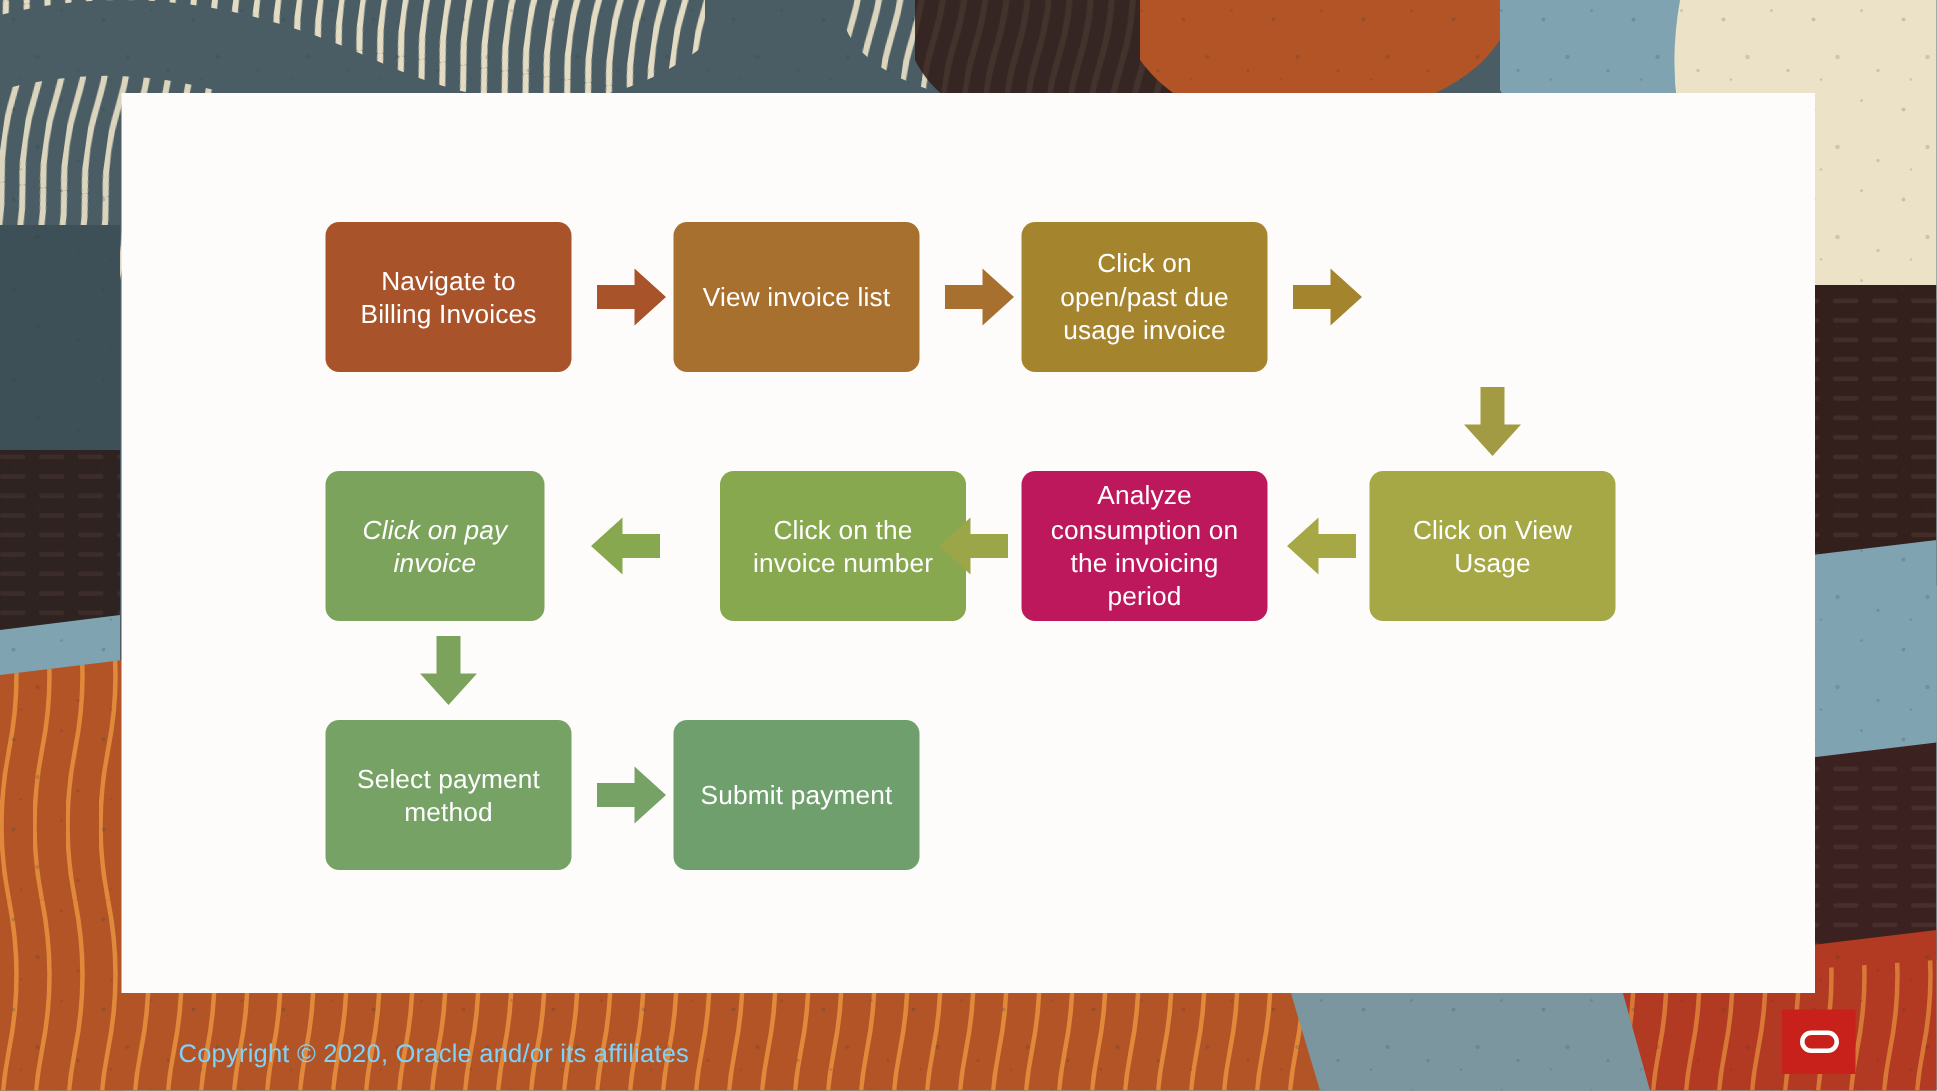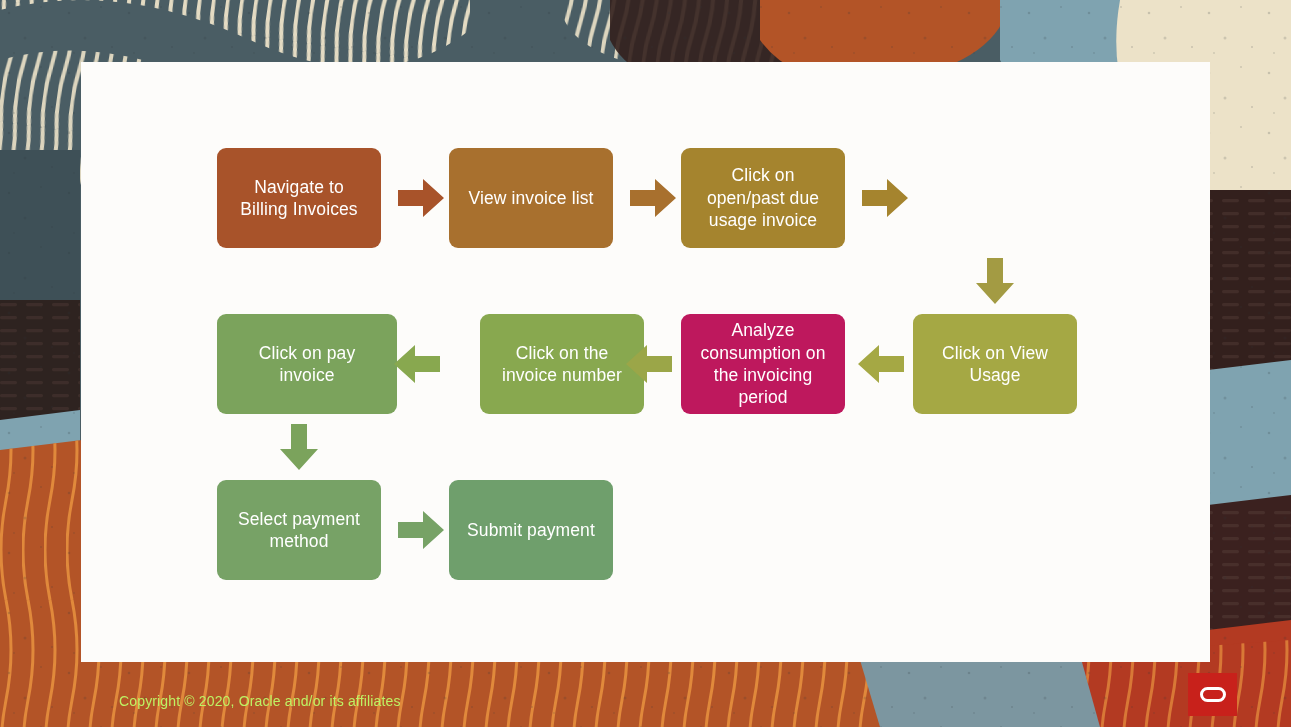--- a/index.html
+++ b/index.html
@@ -70,22 +70,22 @@
     display: block;
     width: 100%;
     height: 100%;
   }
 
   
   #footer-copyright {
     position: absolute;
     left: 119px;
     top: 693px;
-    font-size: 14px;
-    color: #bef264;
+    font-size: 17px;
+    color: #7dd3fc;
     letter-spacing: 0.15px;
     white-space: nowrap;
   }
 
   #oracle-logo-badge {
     position: absolute;
     left: 1188px;
     top: 673px;
     width: 49px;
     height: 43px;
@@ -180,21 +180,21 @@
 
 <div id="content-card"></div>
 
 <div id="flowchart">
     <div class="flow-box" style="left: 217px; top: 148px; width: 164px; height: 100px; background: rgb(168, 83, 42);">Navigate to Billing Invoices</div>
     <div class="flow-box" style="left: 449px; top: 148px; width: 164px; height: 100px; background: rgb(168, 112, 46);">View invoice list</div>
     <div class="flow-box" style="left: 681px; top: 148px; width: 164px; height: 100px; background: rgb(165, 132, 46);">Click on open/past due usage invoice</div>
     <div class="flow-box" style="left: 913px; top: 314px; width: 164px; height: 100px; background: rgb(165, 168, 68);">Click on View Usage</div>
     <div class="flow-box" style="left: 681px; top: 314px; width: 164px; height: 100px; background: #be185d;">Analyze consumption on the invoicing period</div>
     <div class="flow-box" style="left: 449px; top: 314px; width: 164px; height: 100px; background: rgb(136, 168, 79); margin-left: 31px;">Click on the invoice number</div>
-    <div class="flow-box" style="left: 217px; top: 314px; width: 180px; height: 100px; background: rgb(123, 163, 92);">Click on pay invoice</div>
+    <div class="flow-box" style="left: 217px; top: 314px; width: 146px; height: 100px; background: rgb(123, 163, 92); font-style: italic;">Click on pay invoice</div>
     <div class="flow-box" style="left: 217px; top: 480px; width: 164px; height: 100px; background: rgb(119, 162, 102);">Select payment method</div>
     <div class="flow-box" style="left: 449px; top: 480px; width: 164px; height: 100px; background: rgb(111, 159, 108);">Submit payment</div>
     <div class="flow-arrow" style="left: 396px; top: 173px; width: 50px; height: 50px;">
       <svg viewBox="0 0 50 50" preserveAspectRatio="none">
         <path d="M2 17 L27 17 L27 6 L48 25 L27 44 L27 33 L2 33 Z" fill="#a8532a"></path>
       </svg>
     </div>
     <div class="flow-arrow" style="left: 628px; top: 173px; width: 50px; height: 50px;">
       <svg viewBox="0 0 50 50" preserveAspectRatio="none">
         <path d="M2 17 L27 17 L27 6 L48 25 L27 44 L27 33 L2 33 Z" fill="#a8702e"></path>

